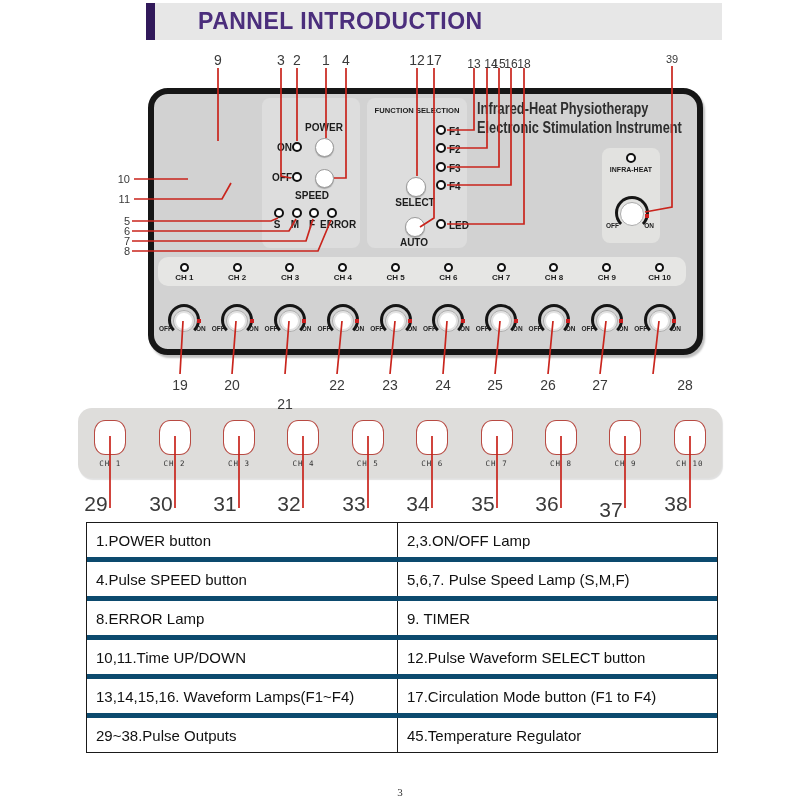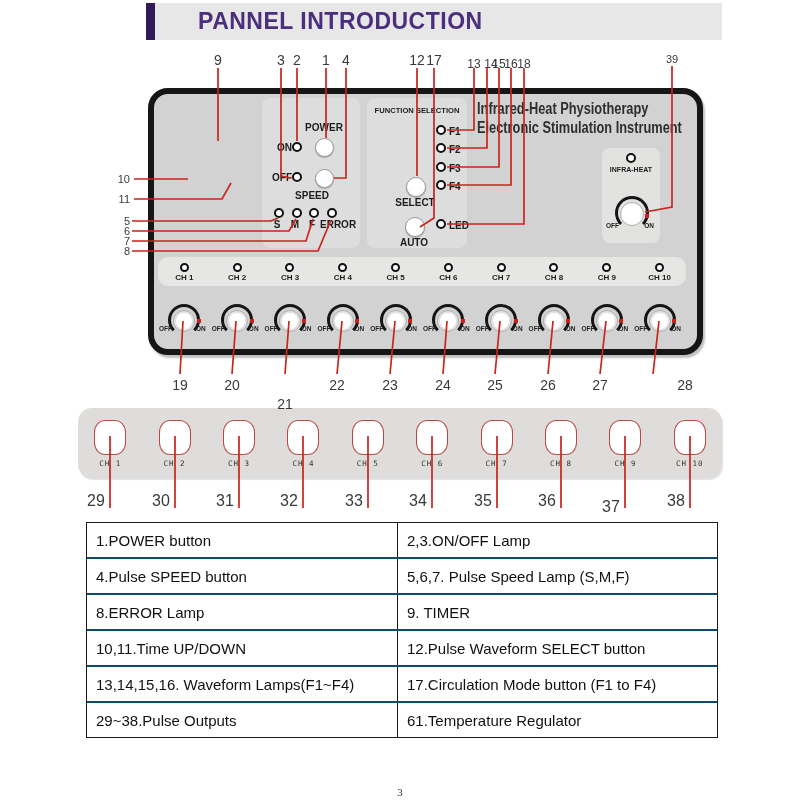--- a/index.html
+++ b/index.html
@@ -57,24 +57,24 @@
   .out-cell{flex:1;display:flex;flex-direction:column;align-items:center;padding-top:12px;}
   .jack{width:30px;height:33px;background:#fff;border:1px solid #b84a42;border-radius:35%;}
   .out-label{font-size:7.5px;color:#333;letter-spacing:1px;margin-top:4px;font-family:"DejaVu Sans Mono",monospace;}
   
   .lines{position:absolute;left:0;top:0;z-index:5;pointer-events:none;}
   .co{position:absolute;z-index:6;color:#3a3a3a;text-align:center;font-size:14px;}
   .co-sm{font-size:12px;}
   .co-39{font-size:11px;}
   .co-left{width:22px;text-align:right;font-size:11px;}
   .co-n{width:22px;}
-  .co-j{width:26px;font-size:16px;}
+  .co-j{width:26px;font-size:21px;}
   
   .legend{position:absolute;left:86px;top:522px;width:630px;border:1px solid #1a1a1a;}
-  .trow{display:grid;grid-template-columns:311px 318px;border-bottom:2px solid #0c4a6e;}
+  .trow{display:grid;grid-template-columns:311px 318px;border-bottom:5px solid #0c4a6e;}
   .trow:last-child{border-bottom:none;}
   .tcell{padding:9px 6px 8px 9px;border-right:1px solid #1a1a1a;font-size:15px;color:#111;}
   .tcell:last-child{border-right:none;}
   .pageno{position:absolute;left:0;width:800px;top:786px;text-align:center;font-size:11px;color:#333;
           font-family:"Liberation Serif",serif;}
 </style>
 </head>
 <body>
 
 <div class="page">
@@ -375,18 +375,18 @@
       <div class="trow">
       <div class="tcell">10,11.Time UP/DOWN</div>
       <div class="tcell">12.Pulse Waveform SELECT button</div>
     </div>
       <div class="trow">
       <div class="tcell">13,14,15,16. Waveform Lamps(F1~F4)</div>
       <div class="tcell">17.Circulation Mode button (F1 to F4)</div>
     </div>
       <div class="trow">
       <div class="tcell">29~38.Pulse Outputs</div>
-      <div class="tcell">61.Temperature Regulator</div>
+      <div class="tcell">45.Temperature Regulator</div>
     </div>
     </div>
 
   <div class="pageno">3</div>
 </div>
 
 </body></html>

